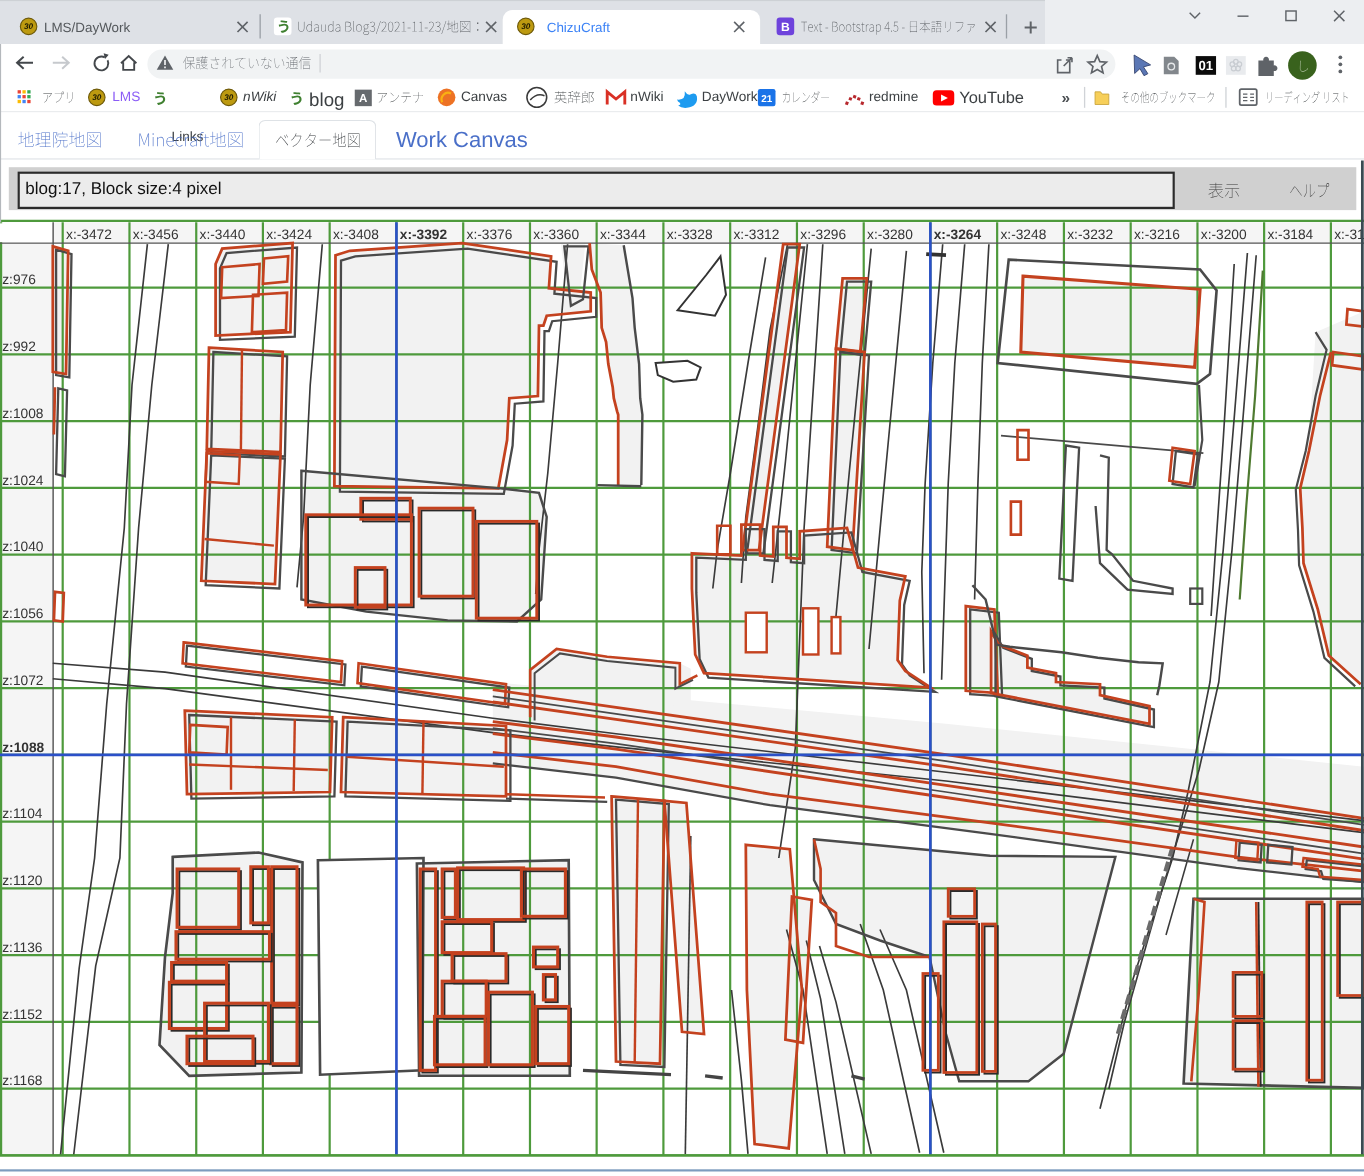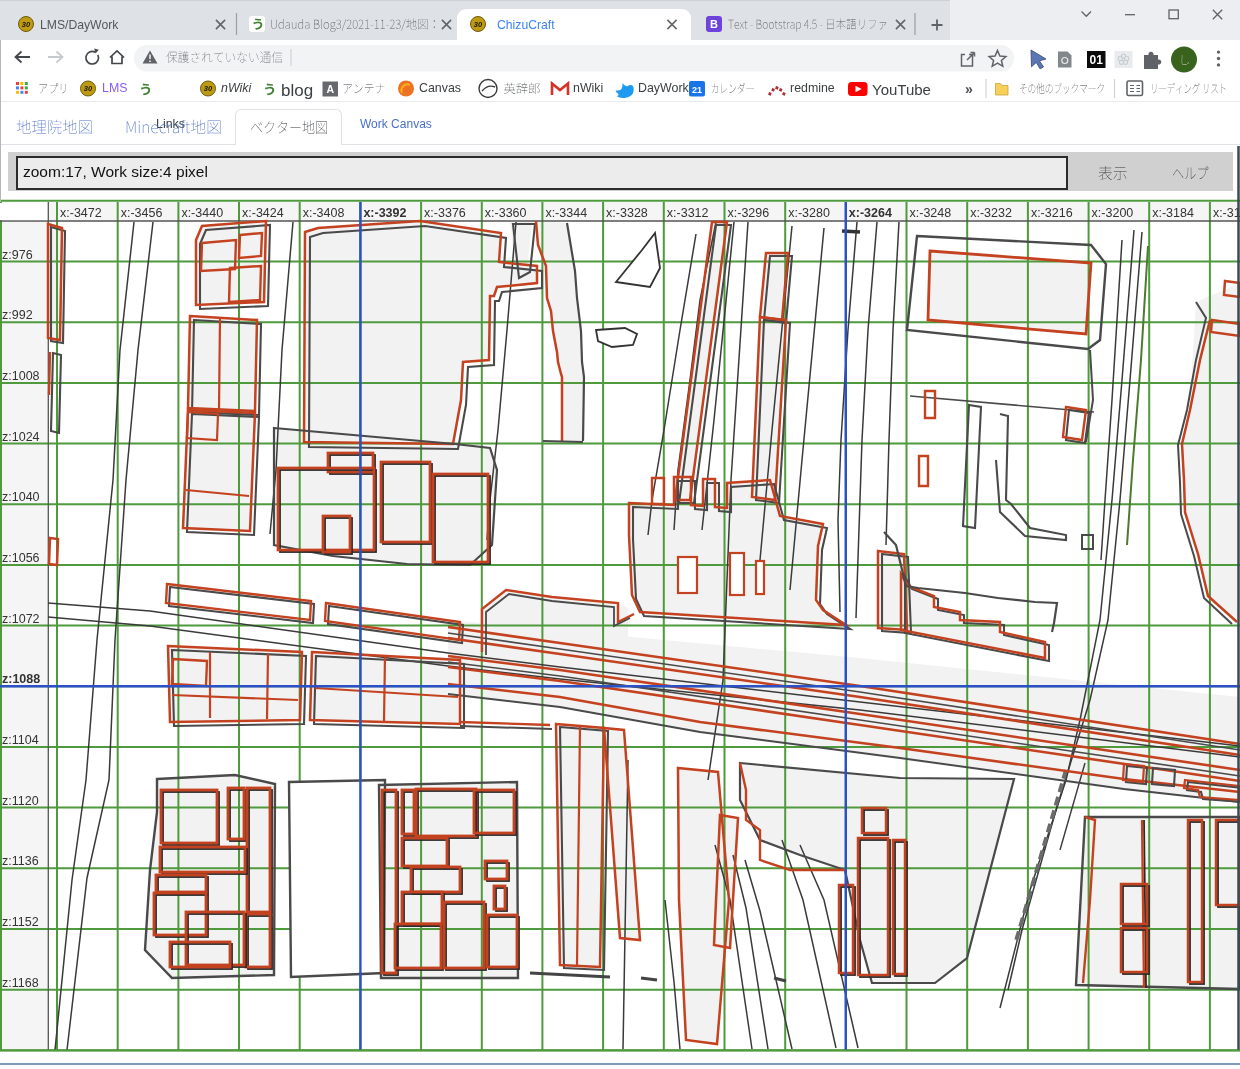--- a/index.html
+++ b/index.html
@@ -22,25 +22,25 @@
 <div class="abs" style="left:221px; top:81px; font-size:12.4px; color:#3c4043;font-style:italic;">nWiki</div>
 <div class="abs" style="left:281px; top:81px; font-size:17px; color:#3c4043;">blog</div>
 <div class="abs" style="left:419px; top:81px; font-size:12.4px; color:#3c4043;">Canvas</div>
 <div class="abs" style="left:573px; top:81px; font-size:12.4px; color:#3c4043;">nWiki</div>
 <div class="abs" style="left:638px; top:81px; font-size:12.4px; color:#3c4043;">DayWork</div>
 <div class="abs" style="left:790px; top:81px; font-size:12.4px; color:#3c4043;">redmine</div>
 <div class="abs" style="left:872px; top:81px; font-size:15px; color:#3c4043;">YouTube</div>
 
 <div class="abs" style="left:0; top:109px; width:1240px; height:36px; border-bottom:1px solid #dee2e6;"></div>
 <div class="abs" style="left:235px; top:109px; width:107px; height:36px; background:#fff; border:1px solid #dee2e6; border-bottom:none; border-radius:6px 6px 0 0;"></div>
-<div class="abs" style="left:360px; top:117px; font-size:12px; color:#4a6fc8;">Work Canvas</div>
+<div class="abs" style="left:360px; top:117px; font-size:20px; color:#4a6fc8;">Work Canvas</div>
 
 <div class="abs" style="left:8px; top:152px; width:1225px; height:39px; background:#d0d0d0;"></div>
 <div class="abs" style="left:16px; top:156px; width:1052px; height:34px; background:#ececec; border:2px solid #2b2b2b;"></div>
-<div class="abs" style="left:23px; top:163px; font-size:15.5px; color:#111;">zoom:17, Work size:4 pixel</div>
+<div class="abs" style="left:23px; top:163px; font-size:15.5px; color:#111;">blog:17, Block size:4 pixel</div>
 
 <div class="abs" style="left:0; top:1050px; width:1240px; height:19px; background:#fff;"></div>
 <div class="abs" style="left:0; top:1063px; width:1240px; height:1.6px; background:#7d9cbe;"></div>
 <svg class="abs" width="1240" height="1069" viewBox="0 0 1240 1069" style="left:0; top:0; pointer-events:none;">
 <rect x="0" y="202.0" width="1240" height="848.4000000000001" fill="#ffffff"></rect>
     <rect x="0" y="202.0" width="1240" height="19.0" fill="#f5f5f5"></rect>
     <rect x="0" y="202.0" width="48.3" height="848.4000000000001" fill="#f5f5f5"></rect>
     <rect x="0" y="202.0" width="48.3" height="19.0" fill="#ffffff"></rect>
     <polygon points="48.0,224.0 62.0,228.0 60.0,340.0 48.0,338.0" fill="#f2f2f2" stroke="none" stroke-width="2.0"></polygon>
     <polygon points="196.0,240.0 202.0,226.0 266.0,221.0 264.0,302.0 196.0,305.0" fill="#f2f2f2" stroke="none" stroke-width="2.0"></polygon>

